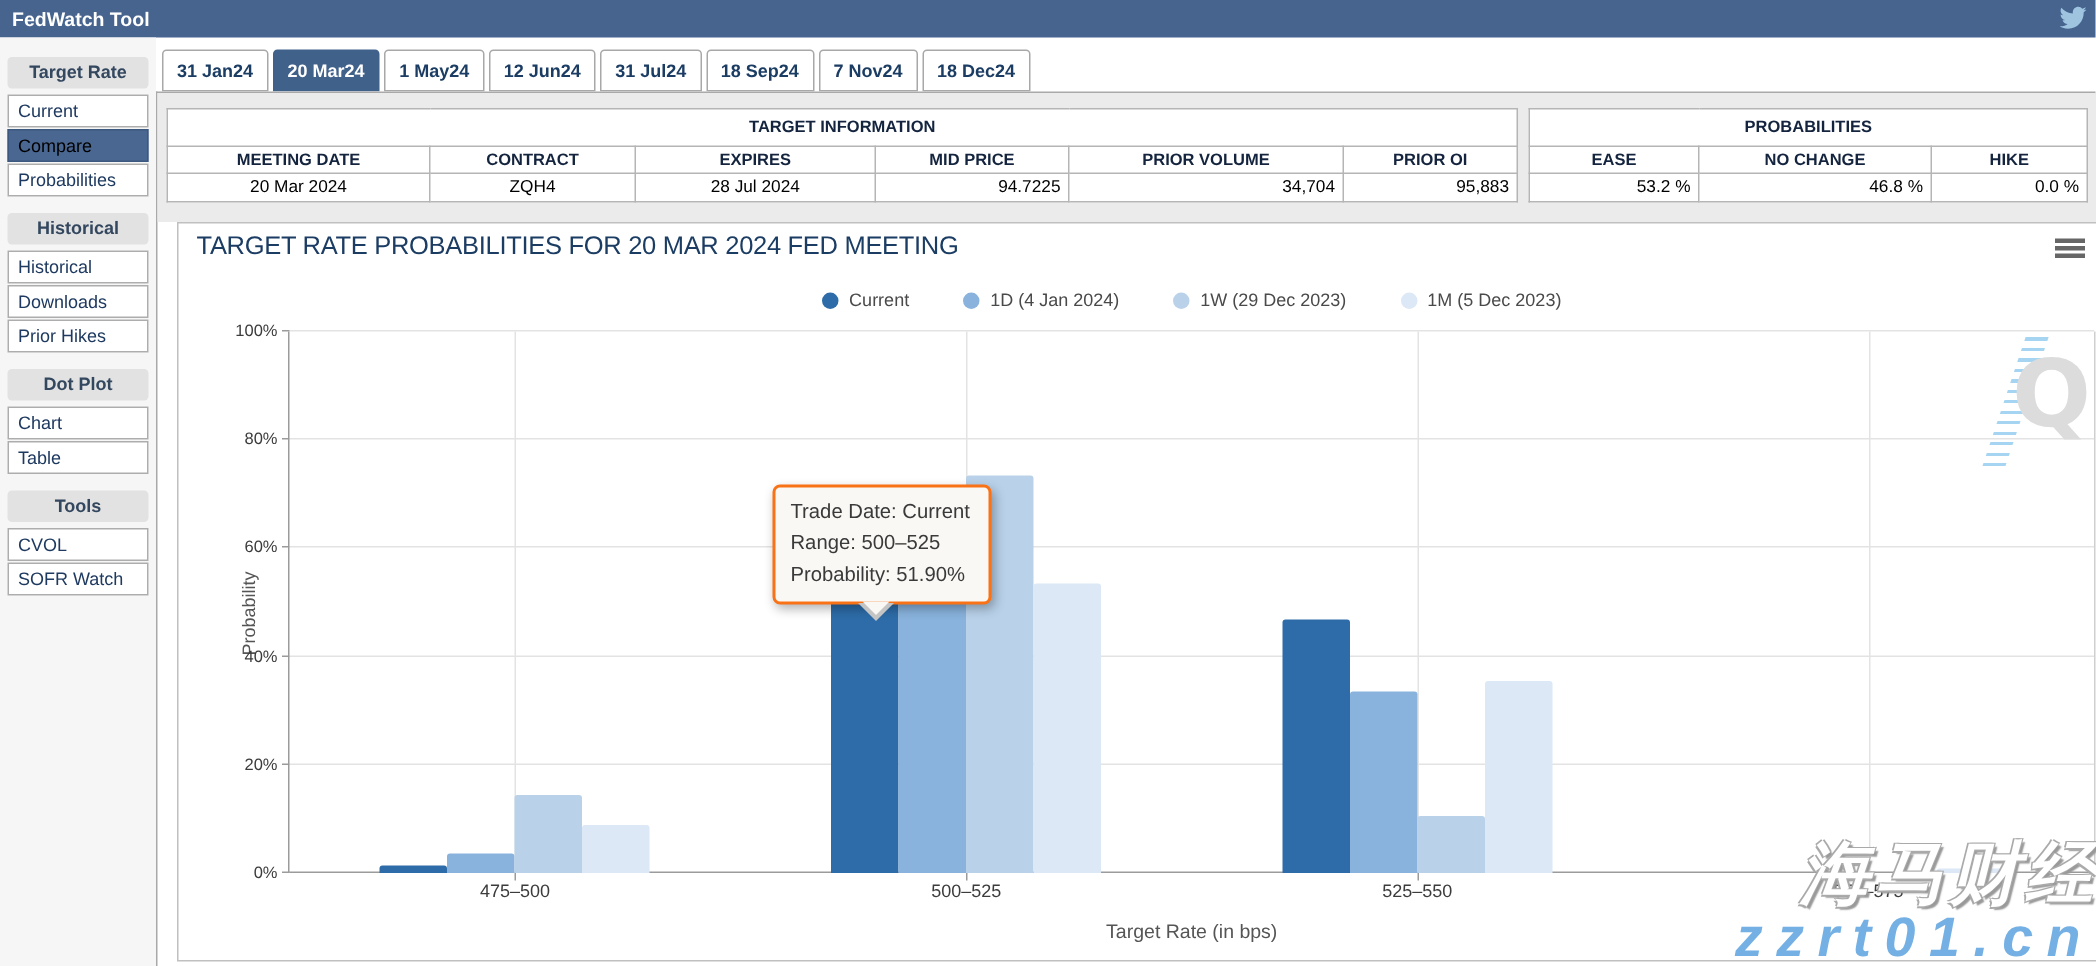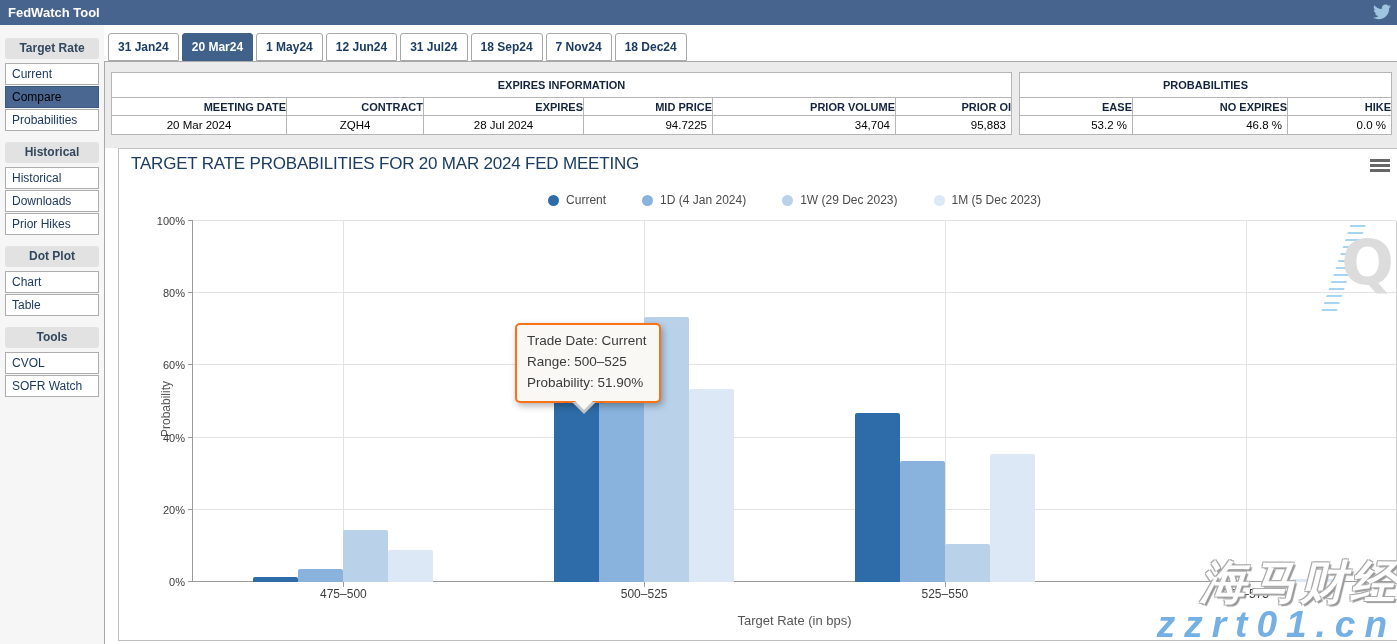--- a/index.html
+++ b/index.html
@@ -30,21 +30,21 @@
   .tab.selected { background:#40618a; border-color:#40618a; color:#fff; }
 
   
   .panel { position:absolute; left:104px; top:61px; width:1293px; height:583px;
     border-top:1px solid #a9a9a9; border-left:1px solid #a9a9a9; background:#fff; }
   .tables-strip { position:absolute; left:0; top:0; width:1293px; height:86px; background:#ebebeb; }
 
   table { border-collapse:collapse; table-layout:fixed; background:#fff; }
   td { border:1px solid #b5b5b5; font-size:11px; overflow:hidden; white-space:nowrap; }
   .cap td { height:25px; text-align:center; font-weight:bold; color:#14243e; }
-  .hdr td { height:18px; text-align:right; font-weight:bold; color:#14243e; }
+  .hdr td { height:18px; text-align:center; font-weight:bold; color:#14243e; }
   .val td { height:19px; color:#000; font-size:11.5px; padding:0 5px; }
   .c { text-align:center; } .r { text-align:right; }
   .meeting-table { position:absolute; left:6px; top:10px; width:900px; }
   .prob-table   { position:absolute; left:914px; top:10px; width:372px; }
 
   
   .chart-box { position:absolute; left:13px; top:86px; width:1285px; height:493px;
     border:1px solid #c0c0c0; background:#fff; }
   .chart-title { position:absolute; left:12px; top:5px; font-size:17px; color:#1c3d63;
     letter-spacing:-0.2px; }
@@ -159,21 +159,21 @@
       <colgroup>
           <col style="width:175px">
           <col style="width:137px">
           <col style="width:160px">
           <col style="width:129px">
           <col style="width:183px">
           <col style="width:116px">
         </colgroup>
       <tbody>
           <tr class="cap">
-            <td colspan="6">EXPIRES INFORMATION</td>
+            <td colspan="6">TARGET INFORMATION</td>
           </tr>
       <tr class="hdr">
         <td>MEETING DATE</td>
         <td>CONTRACT</td>
         <td>EXPIRES</td>
         <td>MID PRICE</td>
         <td>PRIOR VOLUME</td>
         <td>PRIOR OI</td>
       </tr>
       <tr class="val">
@@ -192,21 +192,21 @@
           <col style="width:113px">
           <col style="width:155px">
           <col style="width:104px">
         </colgroup>
       <tbody>
           <tr class="cap">
             <td colspan="3">PROBABILITIES</td>
           </tr>
       <tr class="hdr">
         <td>EASE</td>
-        <td>NO EXPIRES</td>
+        <td>NO CHANGE</td>
         <td>HIKE</td>
       </tr>
       <tr class="val">
         <td class="r">53.2 %</td>
         <td class="r">46.8 %</td>
         <td class="r">0.0 %</td>
       </tr>
     </tbody>
       </table>
   </div>

